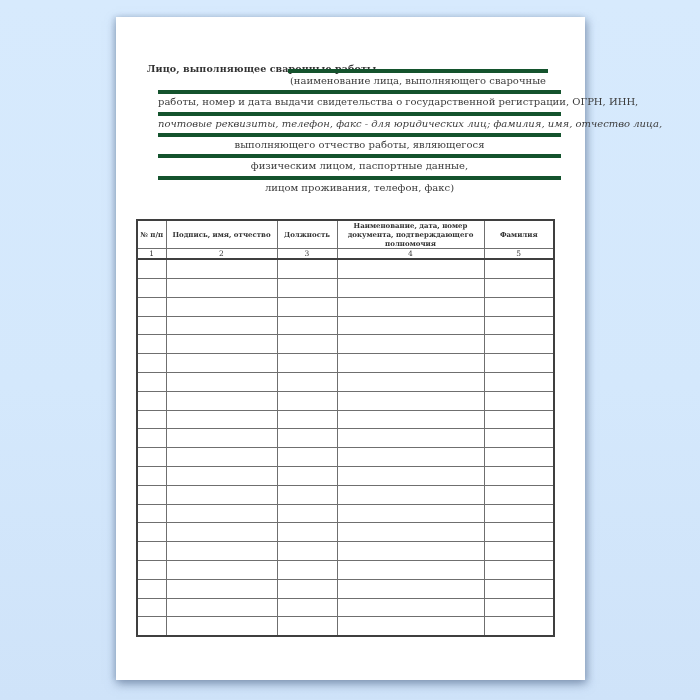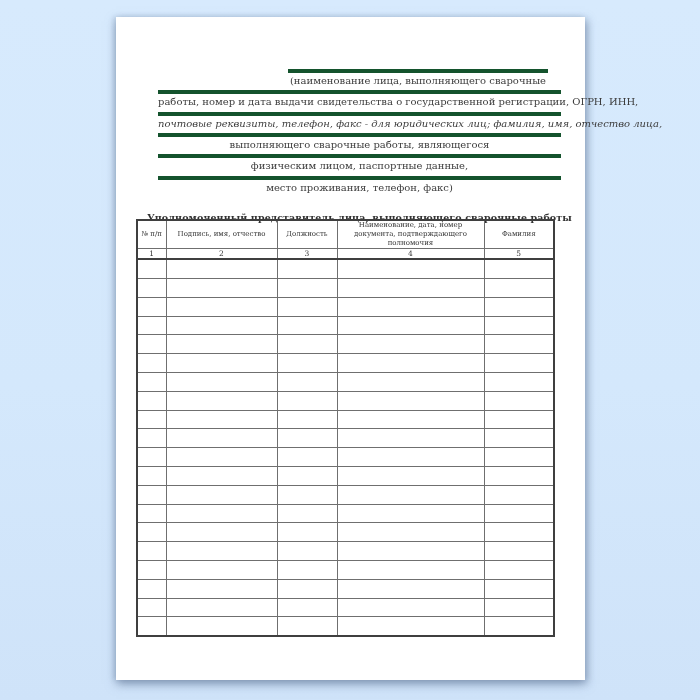--- a/index.html
+++ b/index.html
@@ -30,41 +30,41 @@
   table.rep-table{
     position:absolute;left:20px;top:202px;width:417px;
     border-collapse:collapse;table-layout:fixed;
     border:2px solid #3f3f3f;
   }
   table.rep-table td{
     border:1px solid #6f6f6f;
     font-size:7px;text-align:center;vertical-align:middle;
     padding:0 2px;overflow:hidden;color:#343434;
   }
-  tr.hdr td{font-weight:normal;height:21px;line-height:1.3;margin-top:28px;}
+  tr.hdr td{font-weight:bold;height:21px;line-height:1.3;margin-top:28px;}
   tr.nums td{height:9px;font-size:7.5px;border-bottom:2px solid #3f3f3f;}
   tr.body-row td{height:17.8px;}
   col.c1{width:29px;}col.c2{width:111px;}col.c3{width:60px;}col.c4{width:147px;}col.c5{width:70px;}
 </style>
 </head>
 <body>
 
 <div class="paper">
 
+  <div class="doc-title" id="title-welder">Лицо, выполняющее сварочные работы</div>
 
   <div id="fill-lines">
       <div class="fill-line narrow" style="top: 52px;">(наименование лица, выполняющего сварочные</div>
       <div class="fill-line wide" style="top: 73.3px;">работы, номер и дата выдачи свидетельства о государственной регистрации, ОГРН, ИНН,</div>
       <div class="fill-line wide" style="top: 94.6px; font-style: italic;">почтовые реквизиты, телефон, факс - для юридических лиц; фамилия, имя, отчество лица,</div>
-      <div class="fill-line wide" style="top: 115.9px;">выполняющего сварочные работы, являющегося</div>
+      <div class="fill-line wide" style="top: 115.9px;">выполняющего отчество работы, являющегося</div>
       <div class="fill-line wide" style="top: 137.2px;">физическим лицом, паспортные данные,</div>
-      <div class="fill-line wide" style="top: 158.5px;">место проживания, телефон, факс)</div>
+      <div class="fill-line wide" style="top: 158.5px;">лицом проживания, телефон, факс)</div>
     </div>
 
-  <div class="doc-title" id="title-representative">Уполномоченный представитель лица, выполняющего сварочные работы</div>
 
   <table class="rep-table">
     <colgroup>
       <col class="c1">
         <col class="c2">
         <col class="c3">
         <col class="c4">
         <col class="c5">
     </colgroup>
     <tbody id="rep-table-body">

